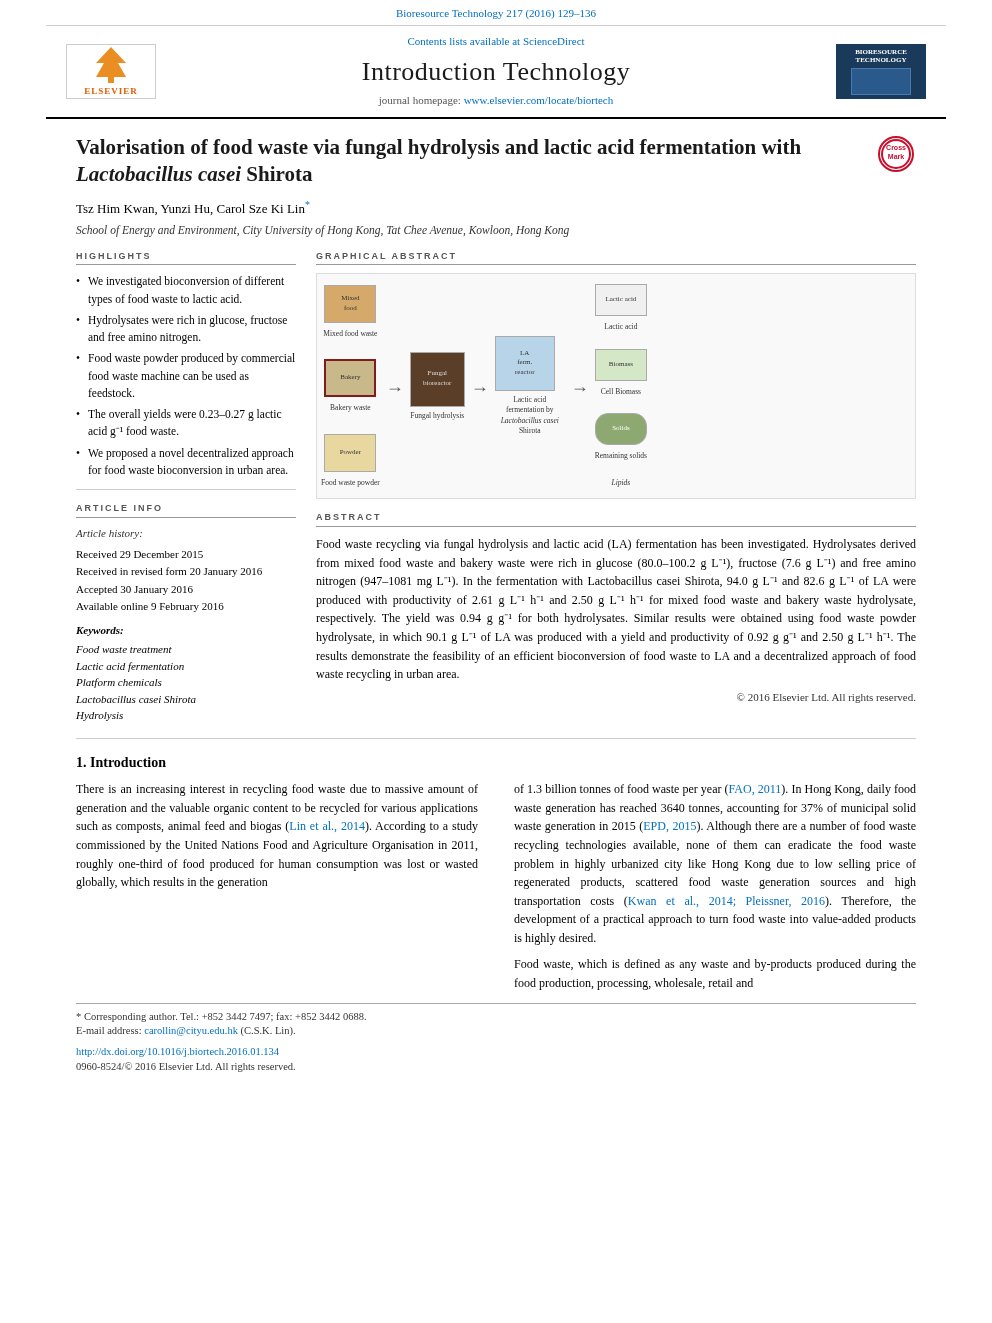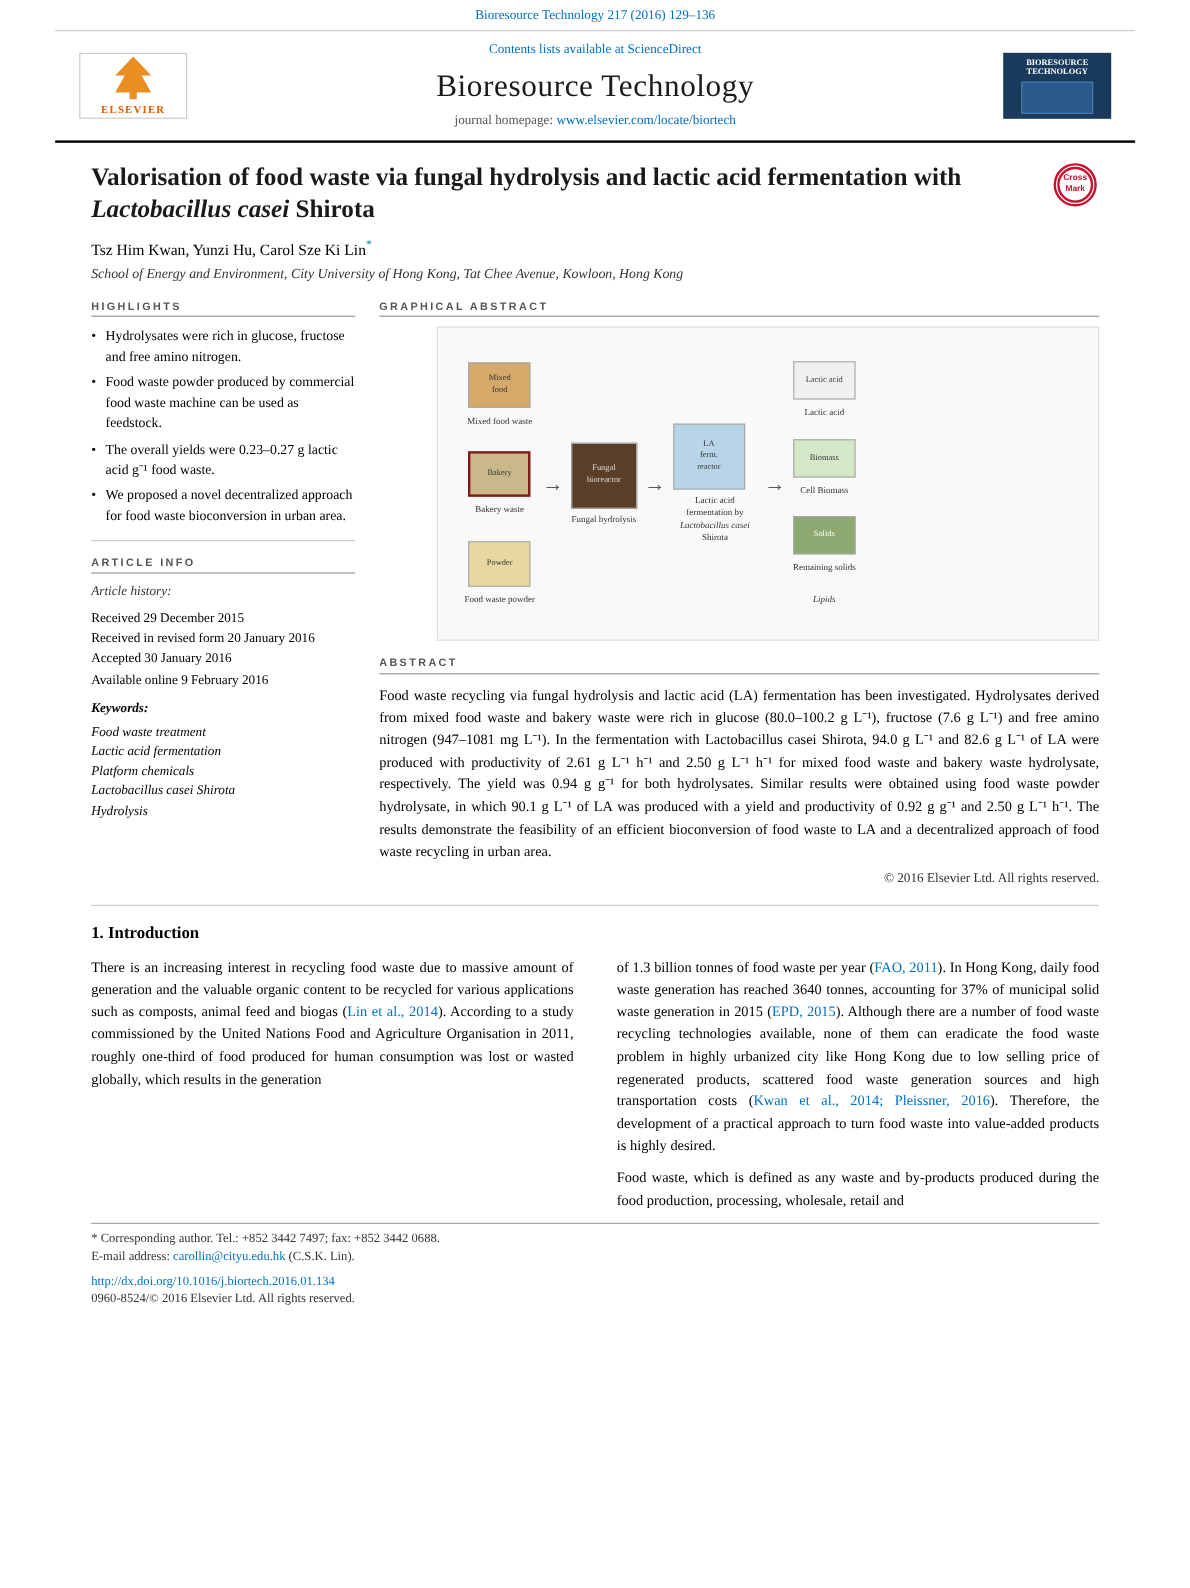--- a/index.html
+++ b/index.html
@@ -243,44 +243,44 @@
     }
     .keywords-list {
       font-style: italic;
       font-size: 11px;
       line-height: 1.5;
     }
 
     
     .graphical-abstract {
       border: 1px solid #ddd;
-      padding: 22px;
+      padding: 4px;
       background: #f9f9f9;
       min-height: 160px;
-      margin-left: 48px;
     }
     .flow-image {
       width: 45px;
       height: 40px;
       background: #c8a96a;
       border: 1px solid #aaa;
       display: flex;
       align-items: center;
       justify-content: center;
       font-size: 7px;
       text-align: center;
       color: #333;
     }
     .flow-image.dark {
       background: #5a3e28;
       color: #ddd;
     }
     .flow-image.green {
       background: #8da870;
       color: #fff;
+      border-radius: 13px;
     }
     .flow-column {
       display: flex;
       flex-direction: column;
       align-items: center;
       gap: 6px;
     }
     .flow-label {
       font-size: 7.5px;
       text-align: center;
@@ -374,21 +374,21 @@
           <text x="35" y="50" text-anchor="middle" font-size="7" fill="#e8820c" font-family="Arial" font-weight="bold"></text>
         </svg>
         <div class="els-text">ELSEVIER</div>
       </div>
     </div>
     <div class="header-center">
       <div class="contents-line">
         <span>Contents lists available at</span>
         <span style="color:#0070c0; cursor:pointer;"> <span>ScienceDirect</span></span>
       </div>
-      <div class="journal-title">Bioresource Technology</div>
+      <div class="journal-title">Introduction Technology</div>
       <div class="journal-homepage">
         <span>journal homepage:</span>
         <span style="color:#0070c0;">www.elsevier.com/locate/biortech</span>
       </div>
     </div>
     <div class="header-right">
       <div class="biores-logo">
         <div class="bl-title">BIORESOURCE<br>TECHNOLOGY</div>
         <div class="bl-img"></div>
       </div>
@@ -417,20 +417,21 @@
     </div>
 
     <div class="affiliation">School of Energy and Environment, City University of Hong Kong, Tat Chee Avenue, Kowloon, Hong Kong</div>
 
     <div class="two-col">
 
       <div class="col-left">
 
         <div class="section-header">HIGHLIGHTS</div>
         <ul class="highlights-list">
+          <li><span>We investigated bioconversion of different types of food waste to lactic acid.</span></li>
           <li><span>Hydrolysates were rich in glucose, fructose and free amino nitrogen.</span></li>
           <li><span>Food waste powder produced by commercial food waste machine can be used as feedstock.</span></li>
           <li><span>The overall yields were 0.23–0.27 g lactic acid g⁻¹ food waste.</span></li>
           <li><span>We proposed a novel decentralized approach for food waste bioconversion in urban area.</span></li>
         </ul>
 
         <div class="left-sep"></div>
 
         <div class="section-header">ARTICLE INFO</div>
         <div class="article-history">Article history:</div>

